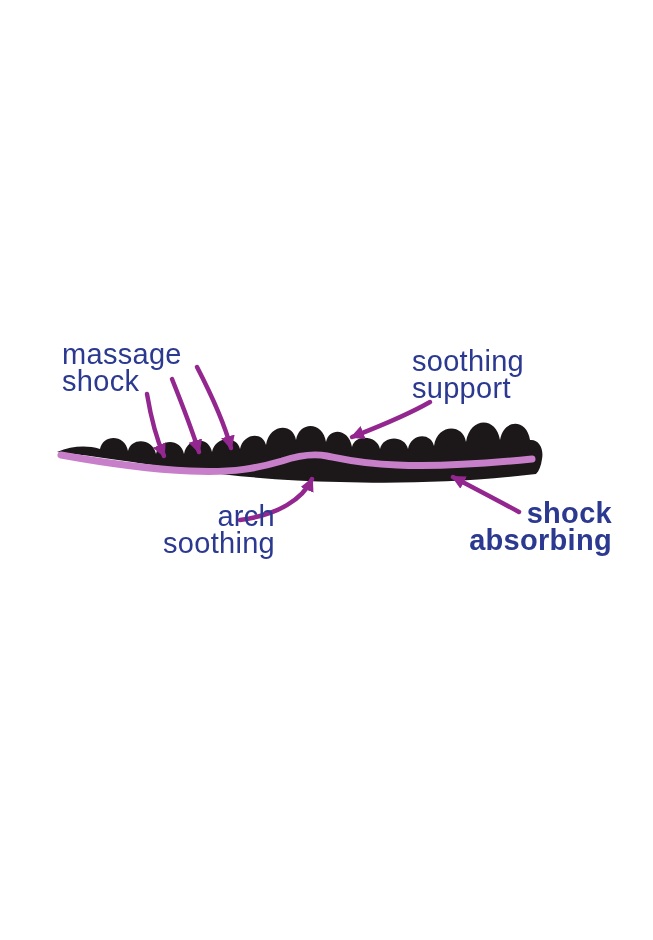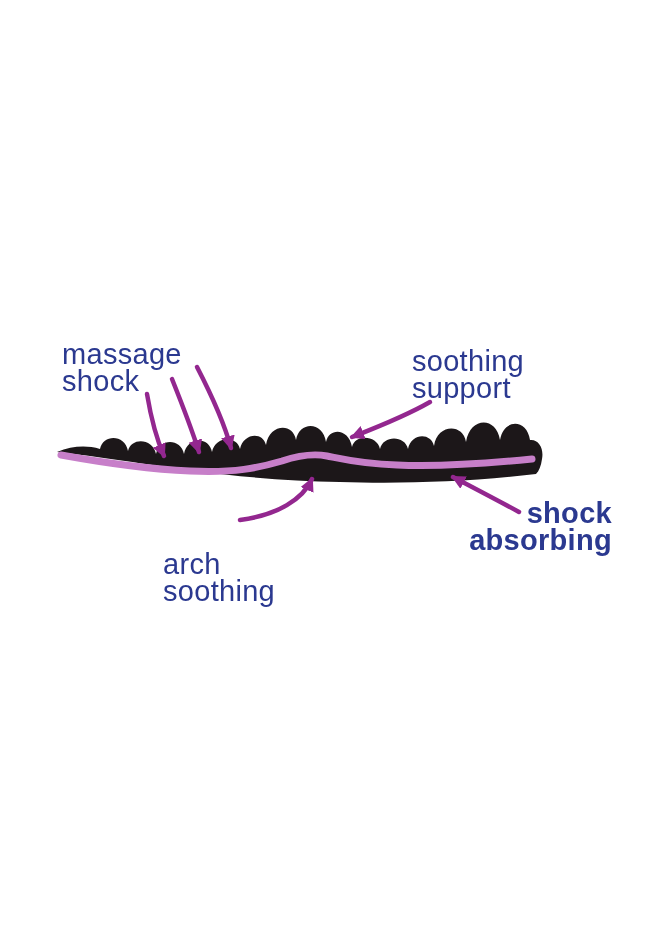--- a/index.html
+++ b/index.html
@@ -113,21 +113,21 @@
   <div class="label" style="left:62px; top:341px; text-align:left;">
     <div>massage</div>
     <div>shock</div>
   </div>
 
   <div class="label" style="right:129px; top:348px; text-align:left;">
     <div>soothing</div>
     <div>support</div>
   </div>
 
-  <div class="label" style="left:163px; top:503px; text-align:left;margin-top:48px;">
+  <div class="label" style="left:163px; top:503px; text-align:right;">
     <div>arch</div>
     <div>soothing</div>
   </div>
 
   <div class="label" style="right:41px; top:500px; text-align:right;font-weight:bold;">
     <div>shock</div>
     <div>absorbing</div>
   </div>
 
 </div>

